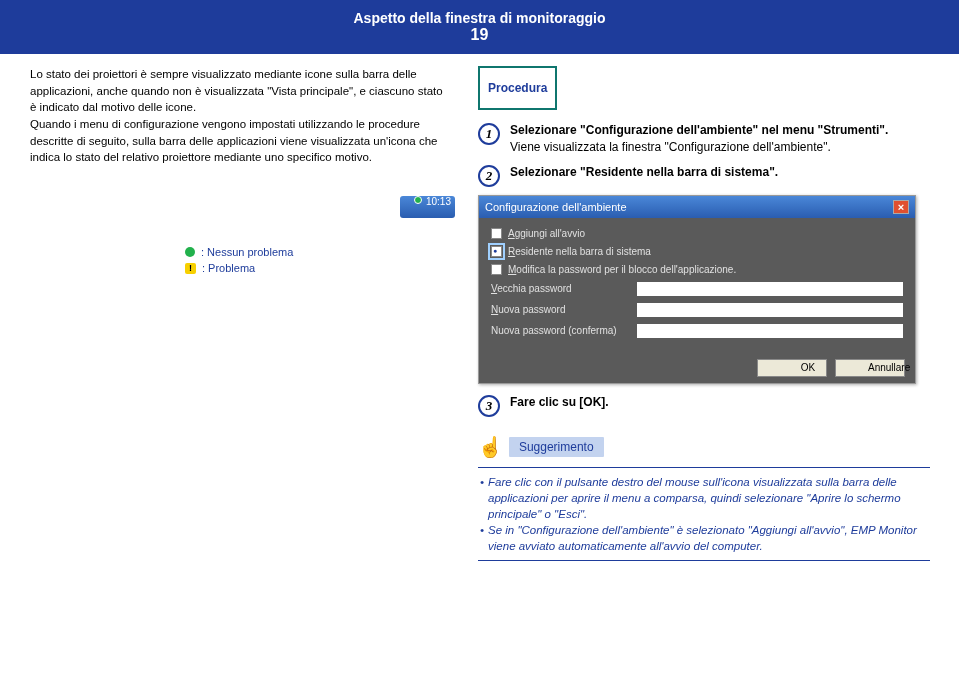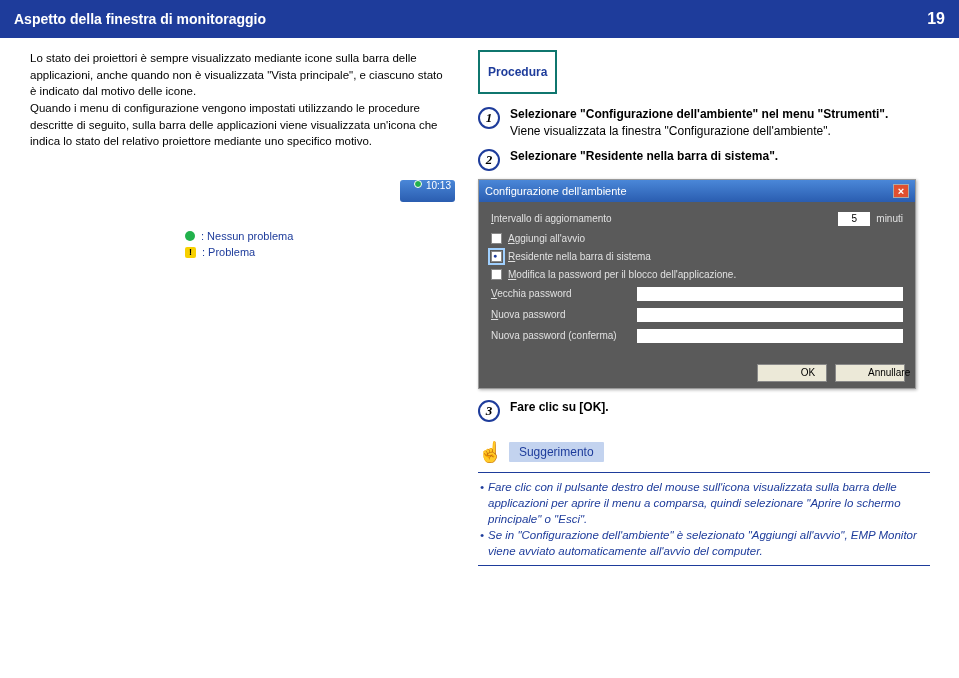--- a/index.html
+++ b/index.html
@@ -1,18 +1,18 @@
 <!DOCTYPE html>
 <html><head>
 <meta charset="utf-8">
 <style>
   * { box-sizing: border-box; margin: 0; padding: 0; }
   body { width: 959px; height: 678px; font-family: Arial, Helvetica, sans-serif; background: #fff; color: #000; position: relative; overflow: hidden; }
 
-  .header { background: #1e3c9b; color: #fff; padding: 10px 14px; display: flex; justify-content: space-between; align-items: center; font-size: 14px; font-weight: bold; }
+  .header { background: #1e3c9b; color: #fff; padding: 10px 14px; display: flex; justify-content: space-between; align-items: center; font-size: 14px; font-weight: bold; flex-direction: column; }
   .header .pnum { font-size: 16px; }
 
   .content { display: flex; padding: 12px 0 0 0; }
 
   .left-col { width: 470px; padding: 0 18px 0 30px; }
   .right-col { width: 470px; padding: 0 10px 0 8px; }
 
   .section-title { color: #1e3c9b; font-weight: bold; font-size: 15px; margin-bottom: 10px; }
 
   .body-text { font-size: 11.5px; line-height: 1.45; }
@@ -105,26 +105,20 @@
     </div>
 
     
     <div class="dialog">
       <div class="dialog-title">
         <span>Configurazione dell'ambiente</span>
         <span class="x">×</span>
       </div>
       <div class="dialog-body">
         <div class="frow">
-          <span><span class="underline-hot">I</span><span></span>ntervallo di aggiornamento</span>
-          <span style="flex:1"></span>
-          <span class="spin">5</span>
-          <span>minuti</span>
-        </div>
-        <div class="frow">
           <span class="cb"></span>
           <span><span class="underline-hot">A</span>ggiungi all'avvio</span>
         </div>
         <div class="frow">
           <span class="cb sel"></span>
           <span><span class="underline-hot">R</span>esidente nella barra di sistema</span>
         </div>
         <div class="frow">
           <span class="cb"></span>
           <span><span class="underline-hot">M</span>odifica la password per il blocco dell'applicazione.</span>

